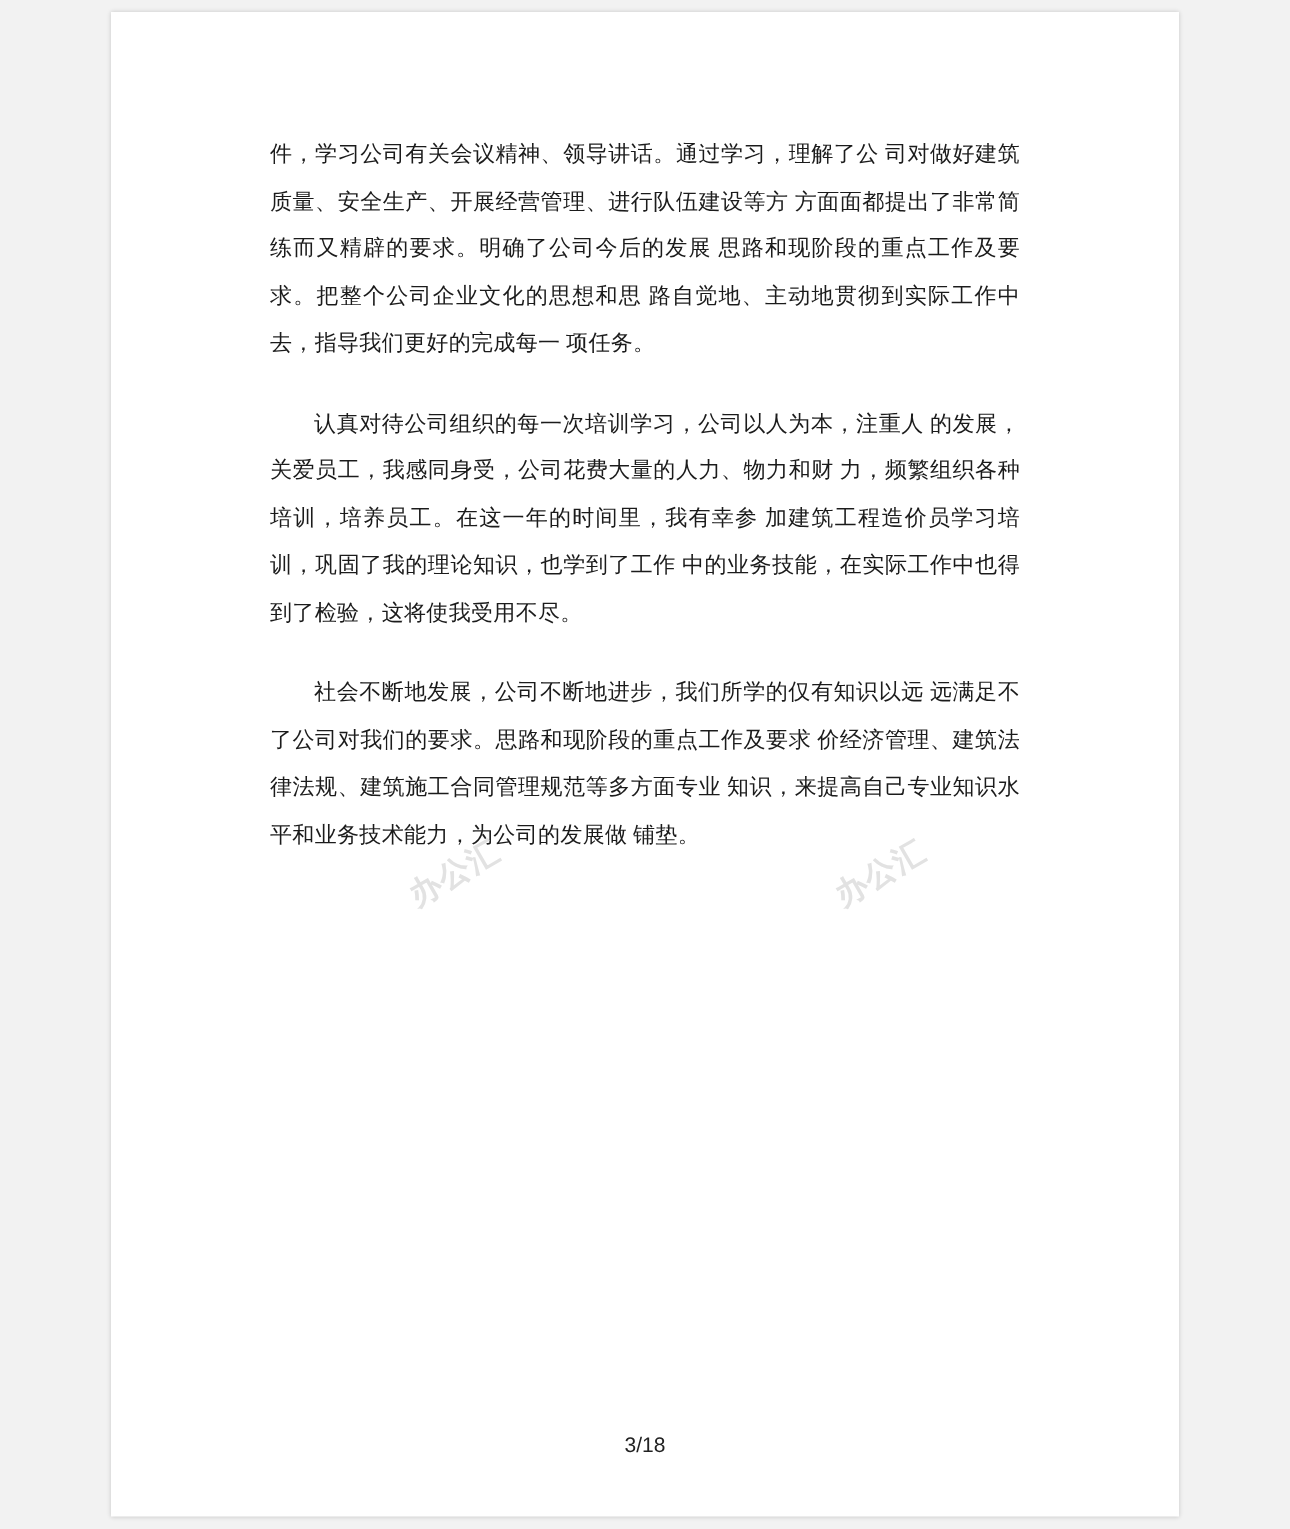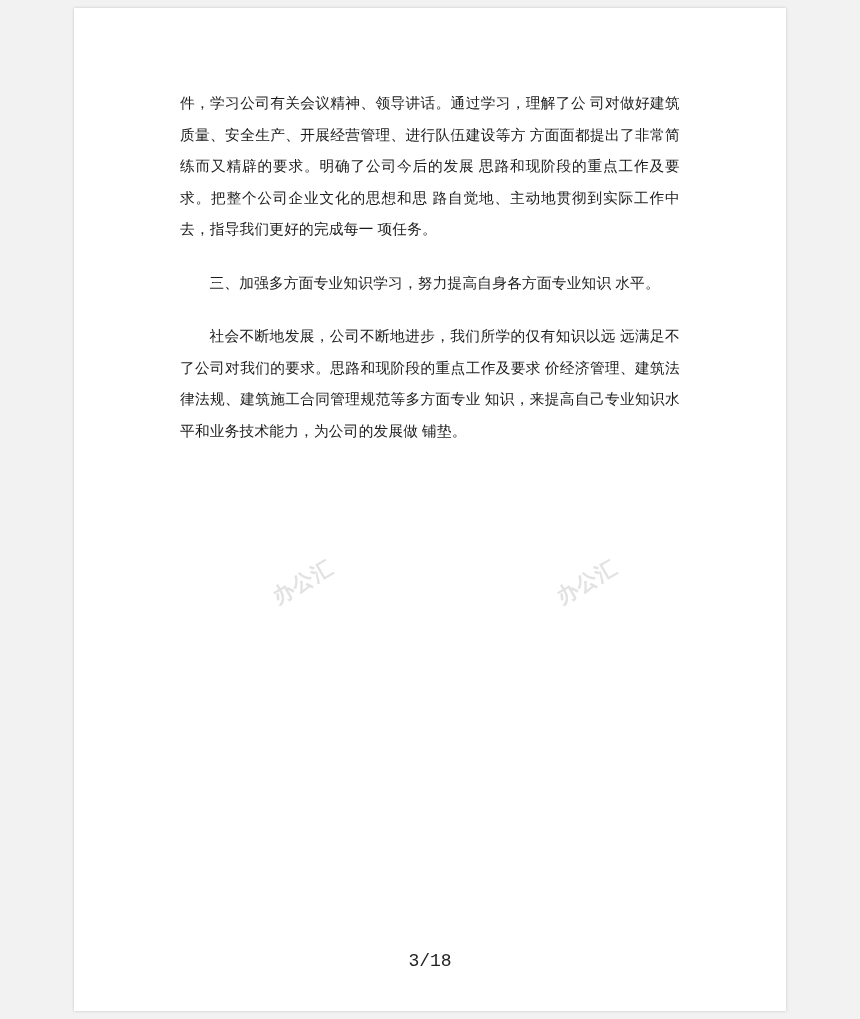--- a/index.html
+++ b/index.html
@@ -48,23 +48,23 @@
   }
   .para.indent {
     text-indent: 2em;
   }
   .page-number {
     position: absolute;
     left: 0;
     right: 0;
     bottom: 40px;
     text-align: center;
-    font-size: 18px;
+    font-size: 14px;
     color: #222;
-    font-family: Liberation Mono, monospace;
+    font-family: Liberation Sans, sans-serif;
   }
   
   .watermark {
     position: absolute;
     color: #e2e2e2;
     font-family: "Liberation Sans", sans-serif;
     font-size: 21px;
     font-weight: 700;
     letter-spacing: 1px;
     transform: rotate(-30deg);
@@ -76,21 +76,21 @@
   .wm-2 { left: 480px; top: 560px; }
 </style>
 </head>
 <body>
 
 <div class="viewport">
   <div class="page">
 
     <div class="page-body">
       <p class="para">件，学习公司有关会议精神、领导讲话。通过学习，理解了公 司对做好建筑质量、安全生产、开展经营管理、进行队伍建设等方 方面面都提出了非常简练而又精辟的要求。明确了公司今后的发展 思路和现阶段的重点工作及要求。把整个公司企业文化的思想和思 路自觉地、主动地贯彻到实际工作中去，指导我们更好的完成每一 项任务。</p>
-      <p class="para indent">三、加强多方面专业知识学习，努力提高自身各方面专业知识 水平。</p>
+      <p class="para indent">认真对待公司组织的每一次培训学习，公司以人为本，注重人 的发展，关爱员工，我感同身受，公司花费大量的人力、物力和财 力，频繁组织各种培训，培养员工。在这一年的时间里，我有幸参 加建筑工程造价员学习培训，巩固了我的理论知识，也学到了工作 中的业务技能，在实际工作中也得到了检验，这将使我受用不尽。</p>
       <p class="para indent">社会不断地发展，公司不断地进步，我们所学的仅有知识以远 远满足不了公司对我们的要求。思路和现阶段的重点工作及要求 价经济管理、建筑法律法规、建筑施工合同管理规范等多方面专业 知识，来提高自己专业知识水平和业务技术能力，为公司的发展做 铺垫。</p>
     </div>
 
     <div class="watermark wm-1">办公汇</div>
     <div class="watermark wm-2">办公汇</div>
 
     <div class="page-number">3/18</div>
   </div>
 </div>
 

